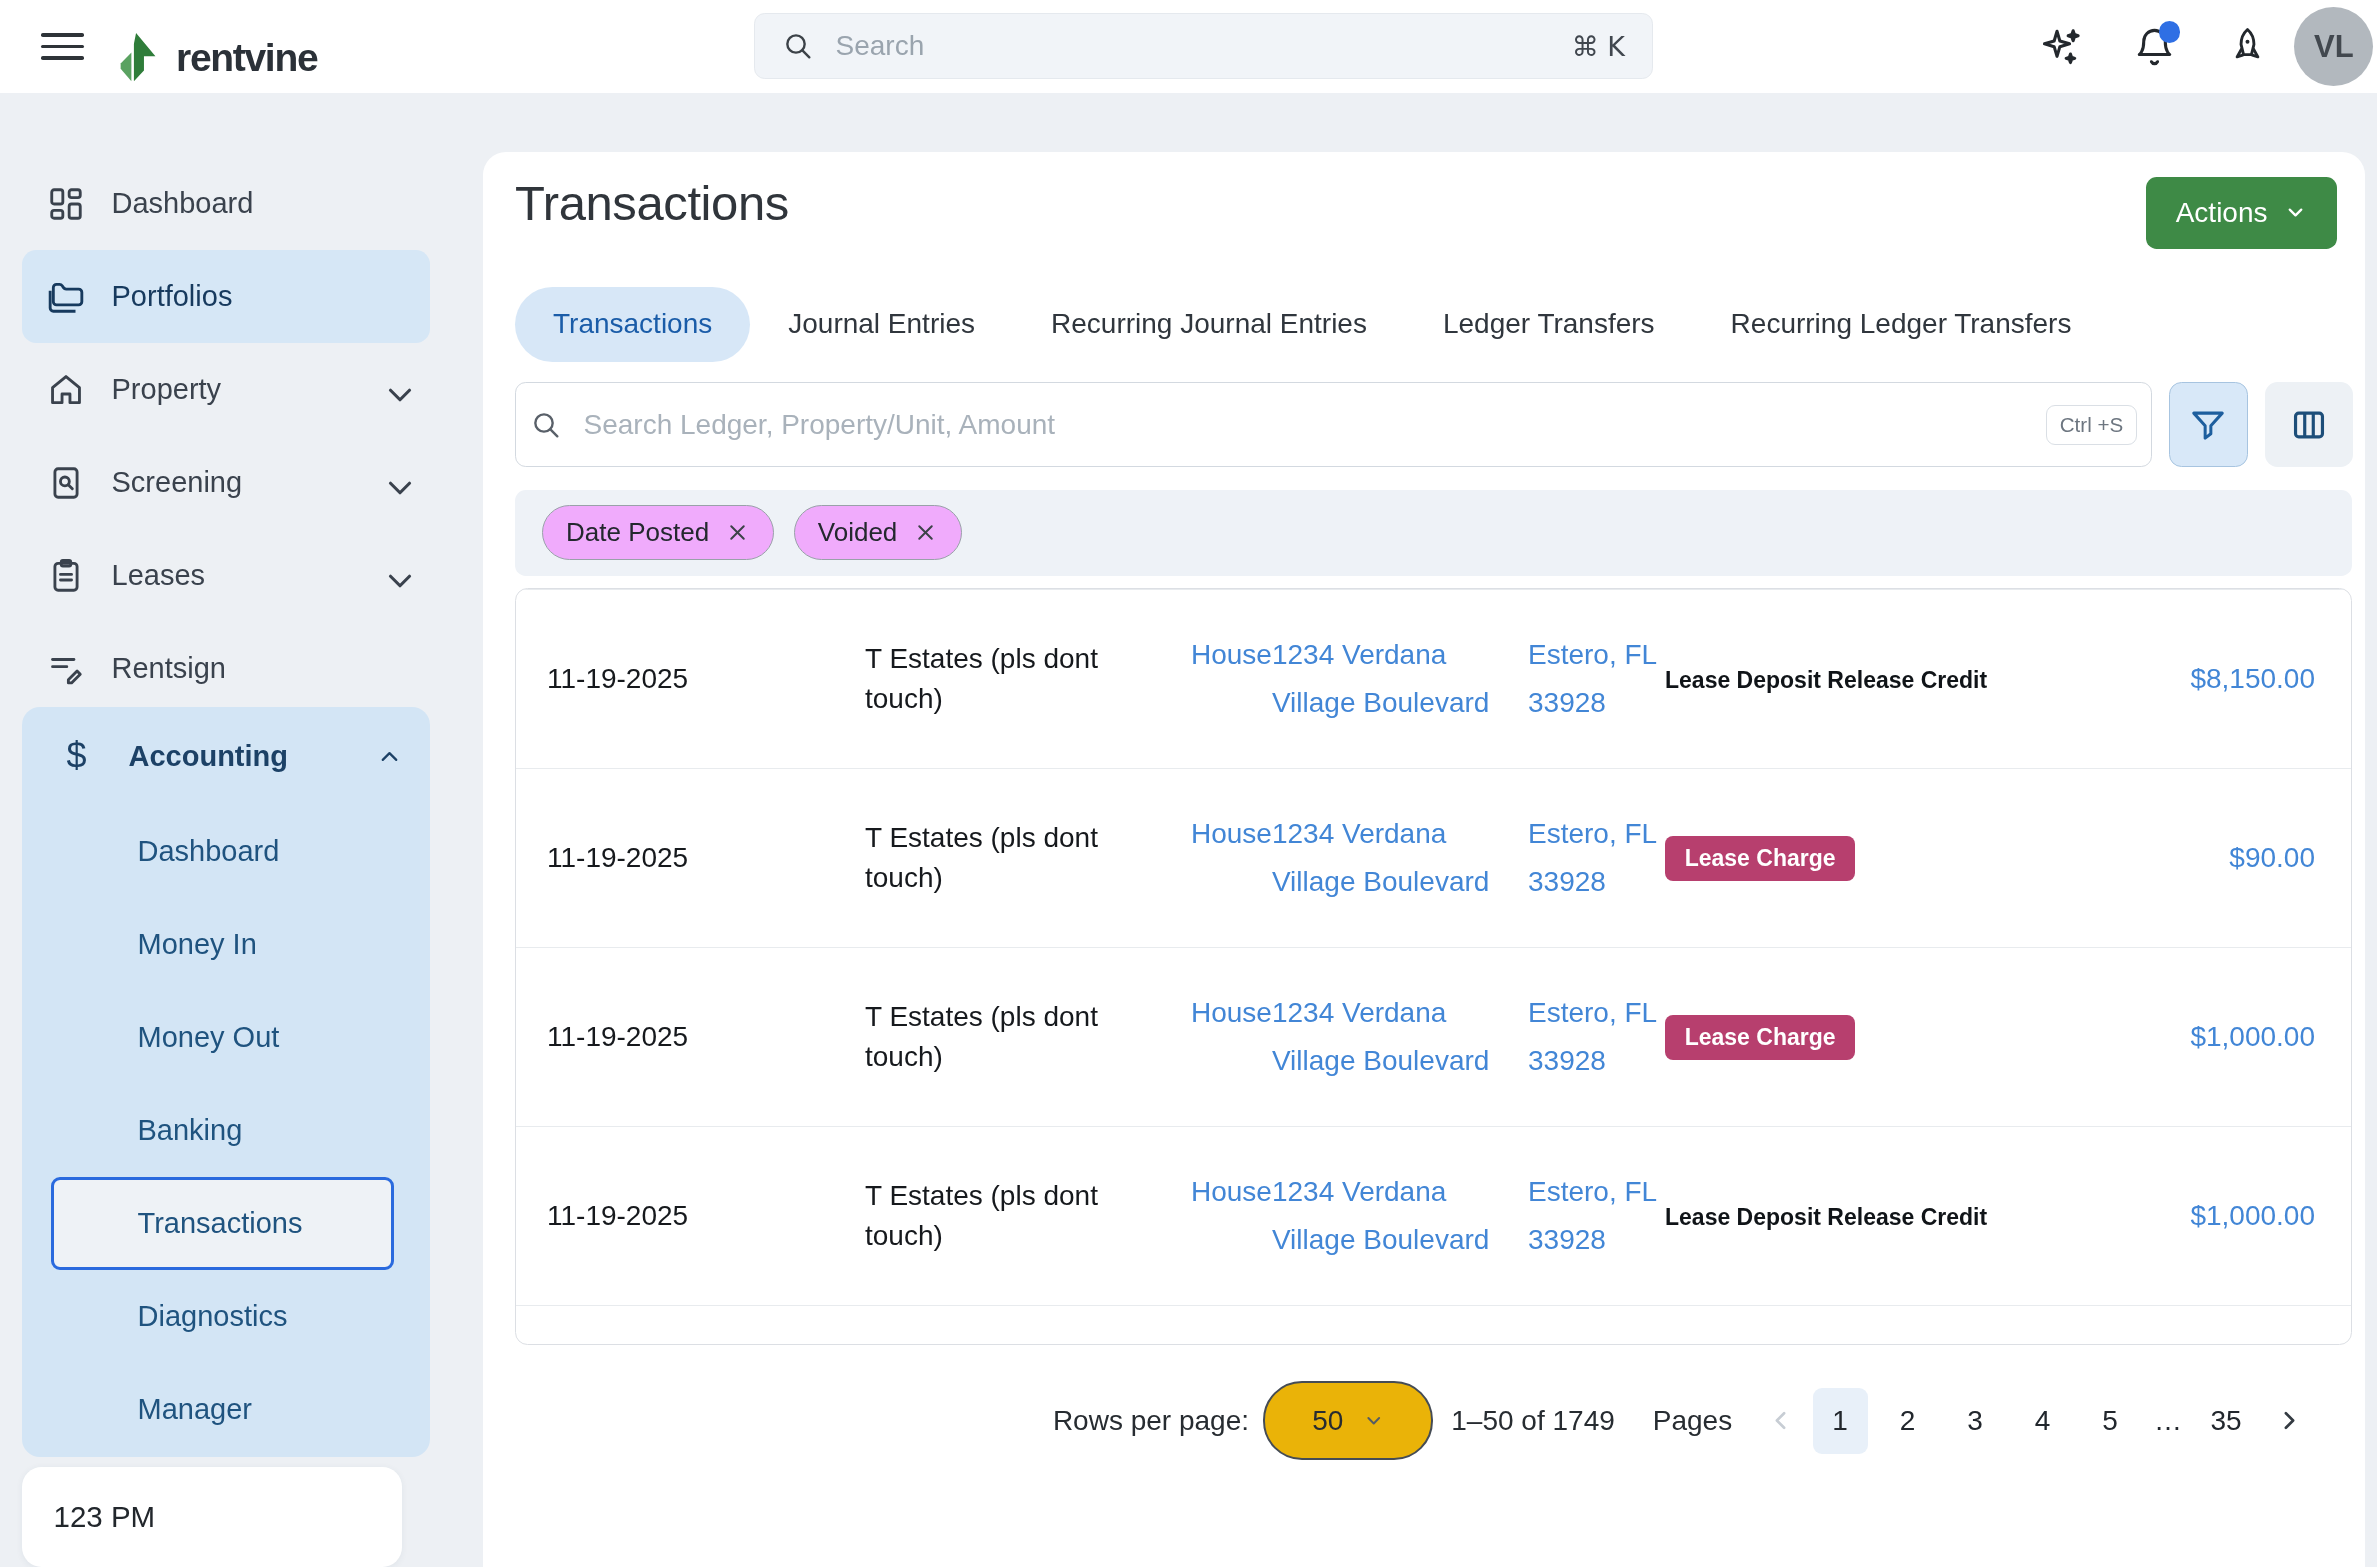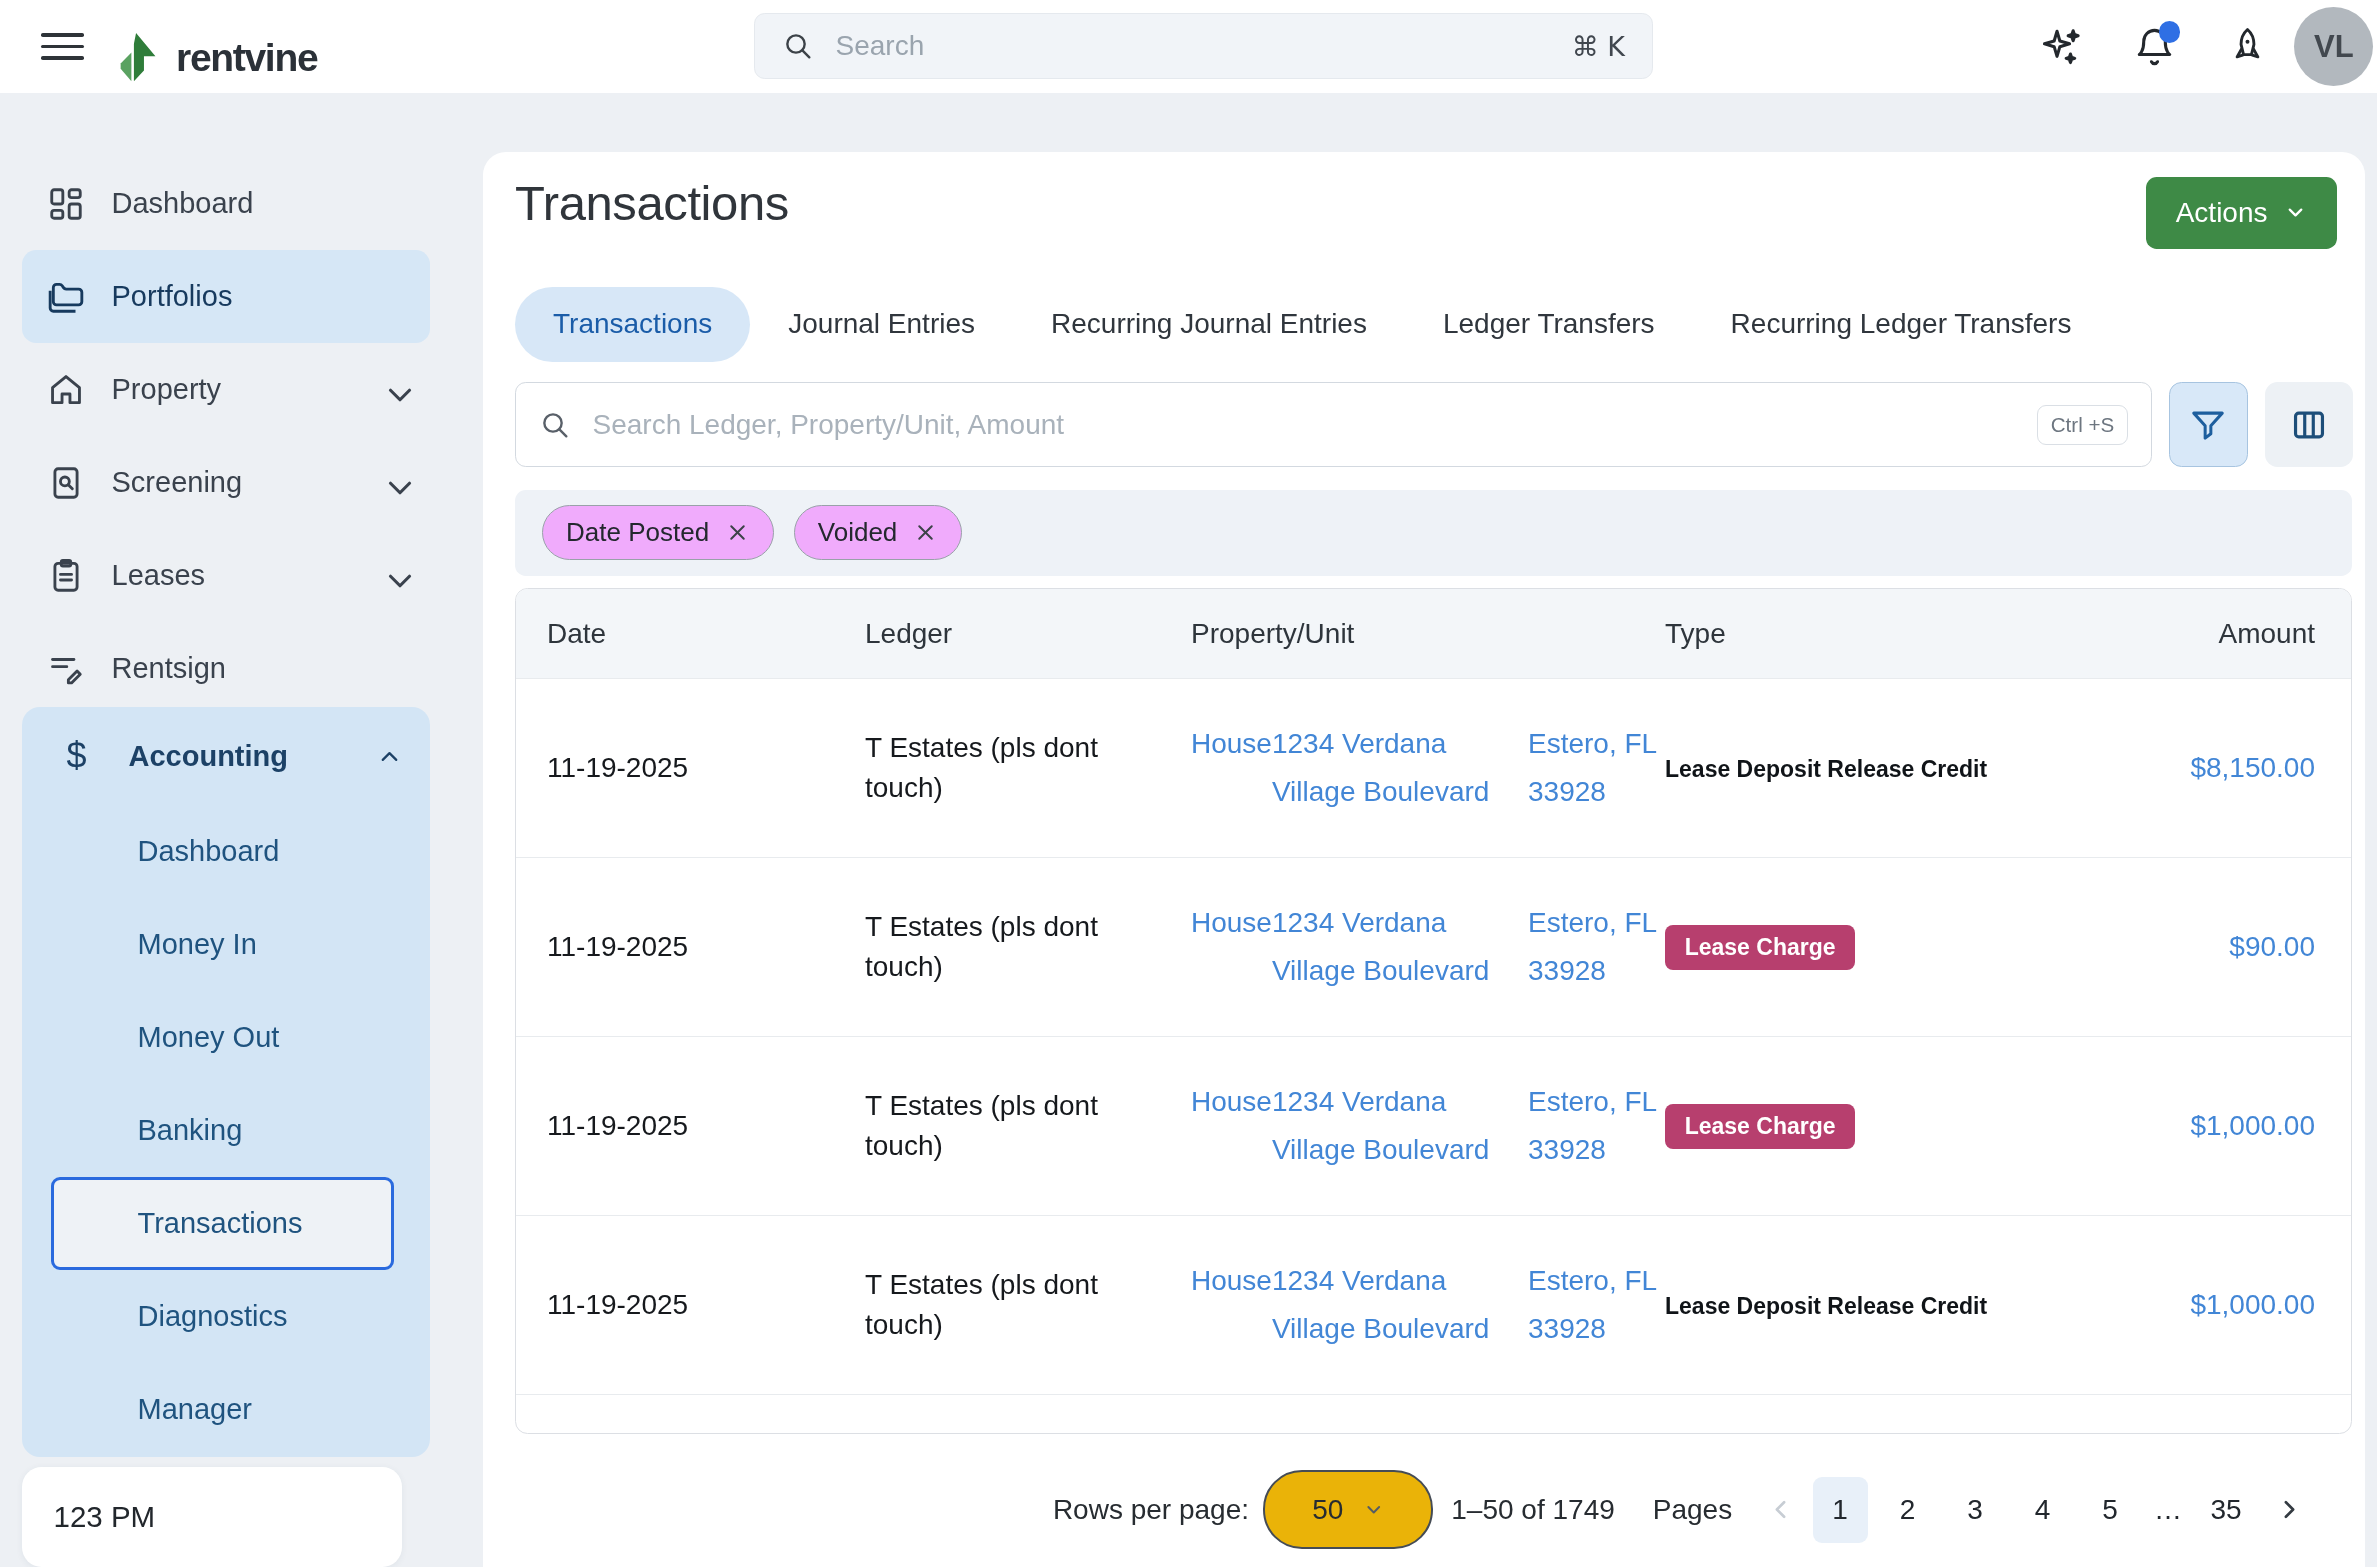--- a/index.html
+++ b/index.html
@@ -45,21 +45,21 @@
   .card-head { display:flex; justify-content:space-between; align-items:flex-start; padding-right:16px; }
   .page-title { font-size:49px; font-weight:500; color:#30353b; letter-spacing:-0.4px; }
   .actions-btn { display:flex; align-items:center; gap:16px; height:72px; padding:0 30px; background:#3e8a46; border:none; border-radius:10.7px; color:#fff; font-size:28px; font-family:"Liberation Sans",sans-serif; cursor:pointer; margin-top:1.8px; }
   .actions-btn svg { width:23px; height:23px; }
 
   .tabs { margin-top:38px; display:flex; align-items:center; }
   .tab { height:75px; padding:0 38px; display:flex; align-items:center; border:none; background:transparent; font-size:28px; color:#30363d; border-radius:38px; font-family:"Liberation Sans",sans-serif; cursor:pointer; white-space:nowrap; }
   .tab.active { background:#d7e7f7; color:#1a5ca8; font-weight:500; }
 
   .search-row { margin-top:20.6px; display:flex; gap:17px; }
-  .big-search { width:1639px; height:85px; background:#fff; border:1.8px solid #d3d9e0; border-radius:10.7px; display:flex; align-items:center; padding:0 23px;justify-content:space-between; }
+  .big-search { width:1639px; height:85px; background:#fff; border:1.8px solid #d3d9e0; border-radius:10.7px; display:flex; align-items:center; padding:0 14px;justify-content:space-between; }
   .big-search input { flex:1; border:none; outline:none; background:transparent; font-size:28px; margin-left:21.5px; color:#2e353c; font-family:"Liberation Sans",sans-serif; }
   .big-search input::placeholder { color:#a9b2bb; }
   .ctrl-badge { border:1.8px solid #dadfe5; border-radius:9px; padding:7.2px 12.5px; font-size:20.6px; color:#6d7680; white-space:nowrap; }
   .sq-btn { height:85px; border-radius:12.5px; border:none; display:flex; align-items:center; justify-content:center; cursor:pointer; }
   .btn-filter { width:79px; background:#d8e8f8; border:1.8px solid #a7c4e0; color:#1d5e9e; }
   .btn-columns { width:88px; background:#edf1f5; color:#1d4e79; }
   .sq-btn svg { width:38px; height:38px; }
 
   .chips-band { margin-top:22.4px; width:1837px; height:86px; background:#eef2f7; border-radius:10.7px; display:flex; align-items:center; padding:0 27px; gap:19.7px; }
   .chip { height:55px; display:flex; align-items:center; gap:16px; padding:0 23px; background:#f0abfc; border:1.8px solid #99a1a9; border-radius:28px; font-size:26px; color:#23282e; cursor:pointer; }
@@ -321,27 +321,20 @@
     <div class="chip">
       <span>Voided</span>
       <svg viewBox="0 0 24 24" fill="none" stroke="currentColor" stroke-width="1.9" stroke-linecap="round">
           <line x1="6" y1="6" x2="18" y2="18"></line>
           <line x1="18" y1="6" x2="6" y2="18"></line>
         </svg>
     </div>
   </div>
 
   <div class="table-wrap">
-    <div class="tgrid thead">
-      <div class="c1">Date</div>
-      <div class="c2">Ledger</div>
-      <div class="c3h">Property/Unit</div>
-      <div class="c4">Type</div>
-      <div class="c5">Amount</div>
-    </div>
 
     <div class="tgrid tx-row">
       <div class="c1">11-19-2025</div>
       <div class="c2">T Estates (pls dont touch)</div>
       <div class="c3">
         <a>House</a>
         <a>1234 Verdana Village Boulevard</a>
         <a>Estero, FL 33928</a>
       </div>
       <div class="c4"><span class="type-plain">Lease Deposit Release Credit</span></div>

